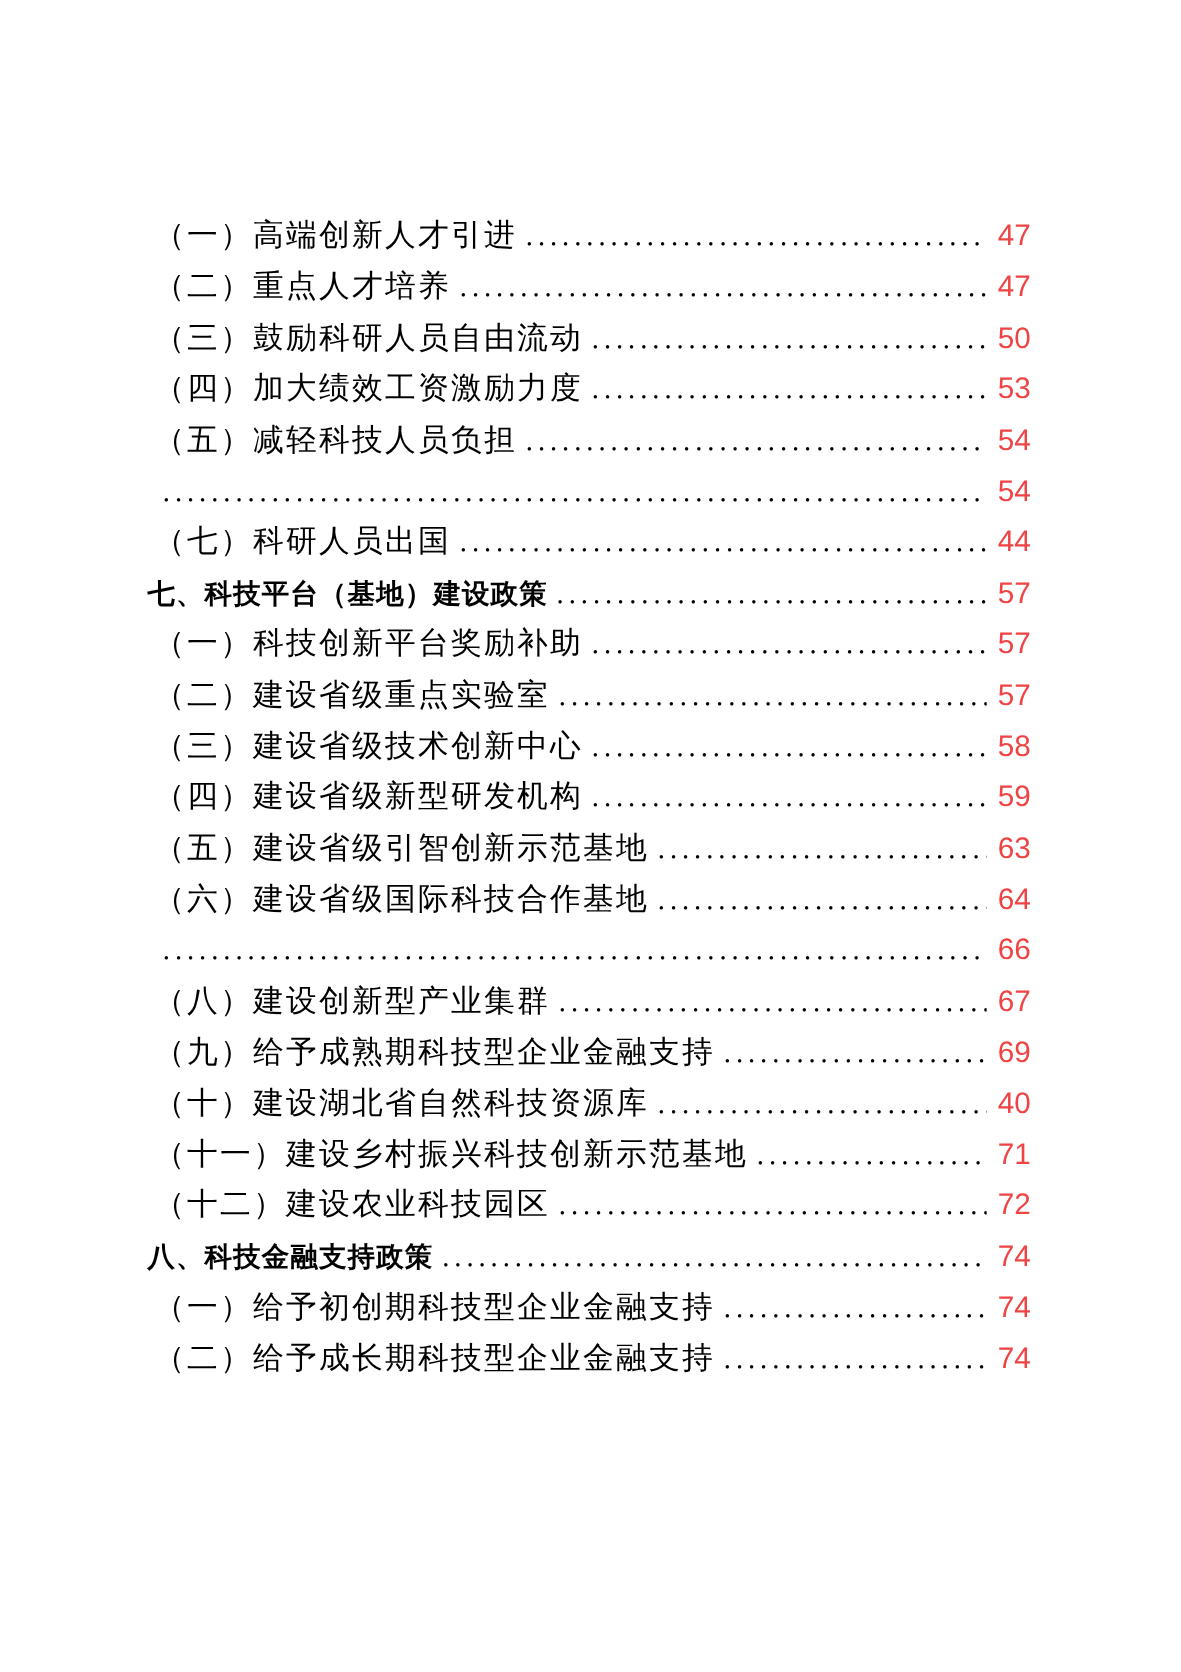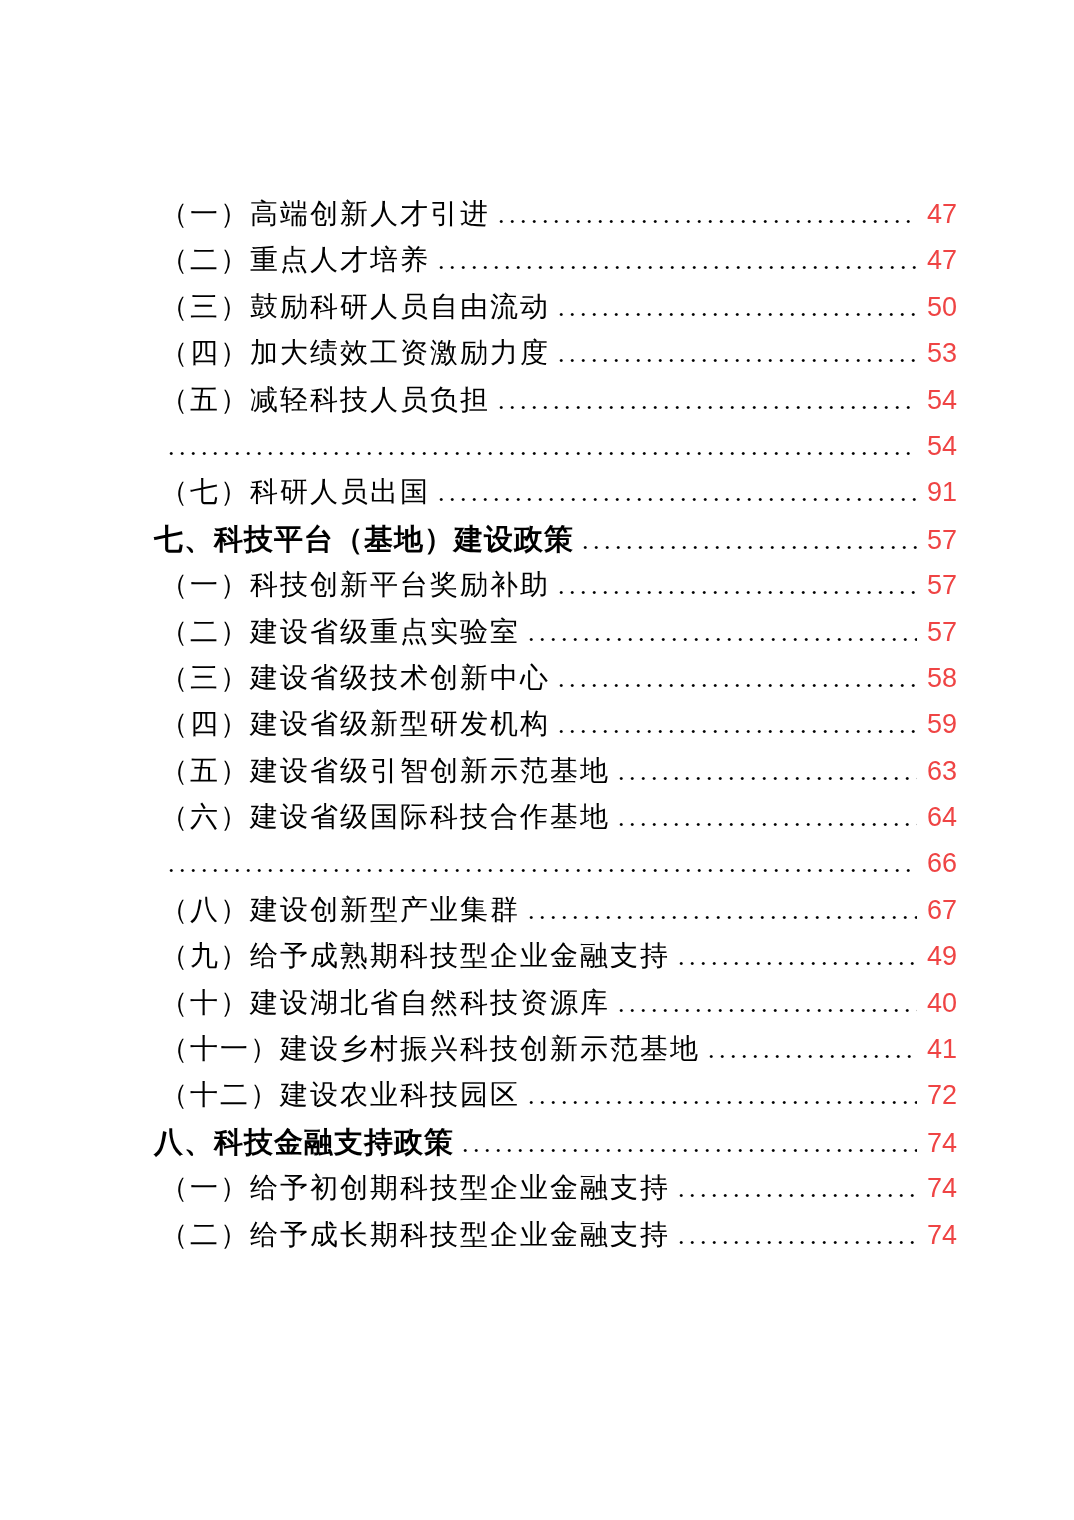--- a/index.html
+++ b/index.html
@@ -7,21 +7,20 @@
     padding: 0;
     background: #ffffff;
   }
   .page {
     position: relative;
     width: 954px;
     height: 1520px;
     background: #ffffff;
     overflow: hidden;
     color: #000000;
-    margin-left: 20px;
   }
   .toc {
     position: absolute;
     top: 191px;
     left: 140px;
     width: 797px;
   }
   .toc-line {
     display: flex;
     align-items: baseline;
@@ -33,23 +32,23 @@
     flex: 0 0 auto;
     font-family: "Liberation Serif", "DejaVu Serif", serif;
     font-size: 28px;
     letter-spacing: 2px;
     color: #000000;
   }
   .toc-line.level-1 {
     margin-left: -6px;
   }
   .toc-line.level-1 .toc-title {
-    font-family: Liberation Serif, serif;
+    font-family: Liberation Mono, monospace;
     font-weight: 700;
-    font-size: 29px;
+    font-size: 25px;
     letter-spacing: 1px;
   }
   .toc-dots {
     flex: 1 1 auto;
     overflow: hidden;
     white-space: nowrap;
     margin: 0 4px 0 8px;
     min-width: 0;
   }
   .toc-dots::after {
@@ -98,21 +97,21 @@
     <span class="toc-dots"></span>
     <span class="toc-page">54</span>
   </div>
       <div class="toc-line">
     <span class="toc-dots"></span>
     <span class="toc-page">54</span>
   </div>
       <div class="toc-line">
     <span class="toc-title">（七）科研人员出国</span>
     <span class="toc-dots"></span>
-    <span class="toc-page">91</span>
+    <span class="toc-page">44</span>
   </div>
       <div class="toc-line level-1">
     <span class="toc-title">七、科技平台（基地）建设政策</span>
     <span class="toc-dots"></span>
     <span class="toc-page">57</span>
   </div>
       <div class="toc-line">
     <span class="toc-title">（一）科技创新平台奖励补助</span>
     <span class="toc-dots"></span>
     <span class="toc-page">57</span>
@@ -147,31 +146,31 @@
     <span class="toc-page">66</span>
   </div>
       <div class="toc-line">
     <span class="toc-title">（八）建设创新型产业集群</span>
     <span class="toc-dots"></span>
     <span class="toc-page">67</span>
   </div>
       <div class="toc-line">
     <span class="toc-title">（九）给予成熟期科技型企业金融支持</span>
     <span class="toc-dots"></span>
-    <span class="toc-page">49</span>
+    <span class="toc-page">69</span>
   </div>
       <div class="toc-line">
     <span class="toc-title">（十）建设湖北省自然科技资源库</span>
     <span class="toc-dots"></span>
     <span class="toc-page">40</span>
   </div>
       <div class="toc-line">
     <span class="toc-title">（十一）建设乡村振兴科技创新示范基地</span>
     <span class="toc-dots"></span>
-    <span class="toc-page">41</span>
+    <span class="toc-page">71</span>
   </div>
       <div class="toc-line">
     <span class="toc-title">（十二）建设农业科技园区</span>
     <span class="toc-dots"></span>
     <span class="toc-page">72</span>
   </div>
       <div class="toc-line level-1">
     <span class="toc-title">八、科技金融支持政策</span>
     <span class="toc-dots"></span>
     <span class="toc-page">74</span>

